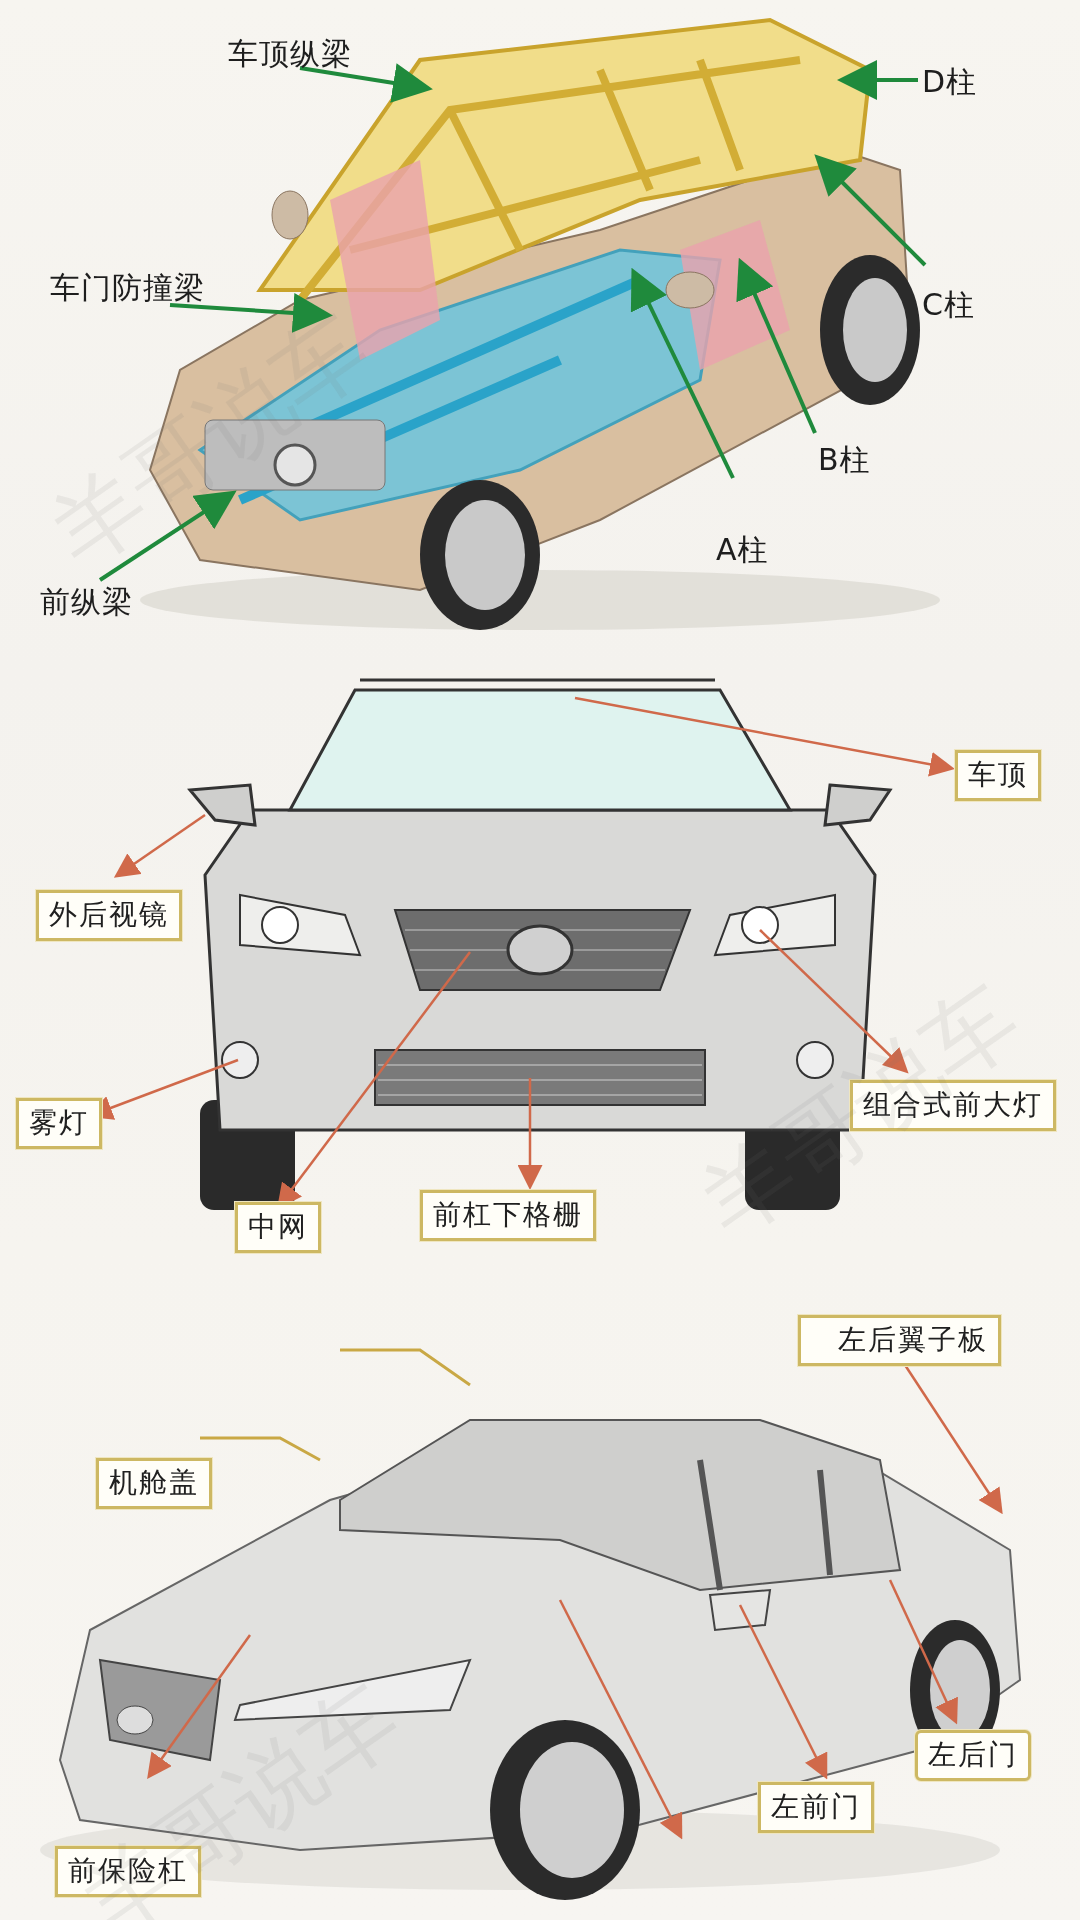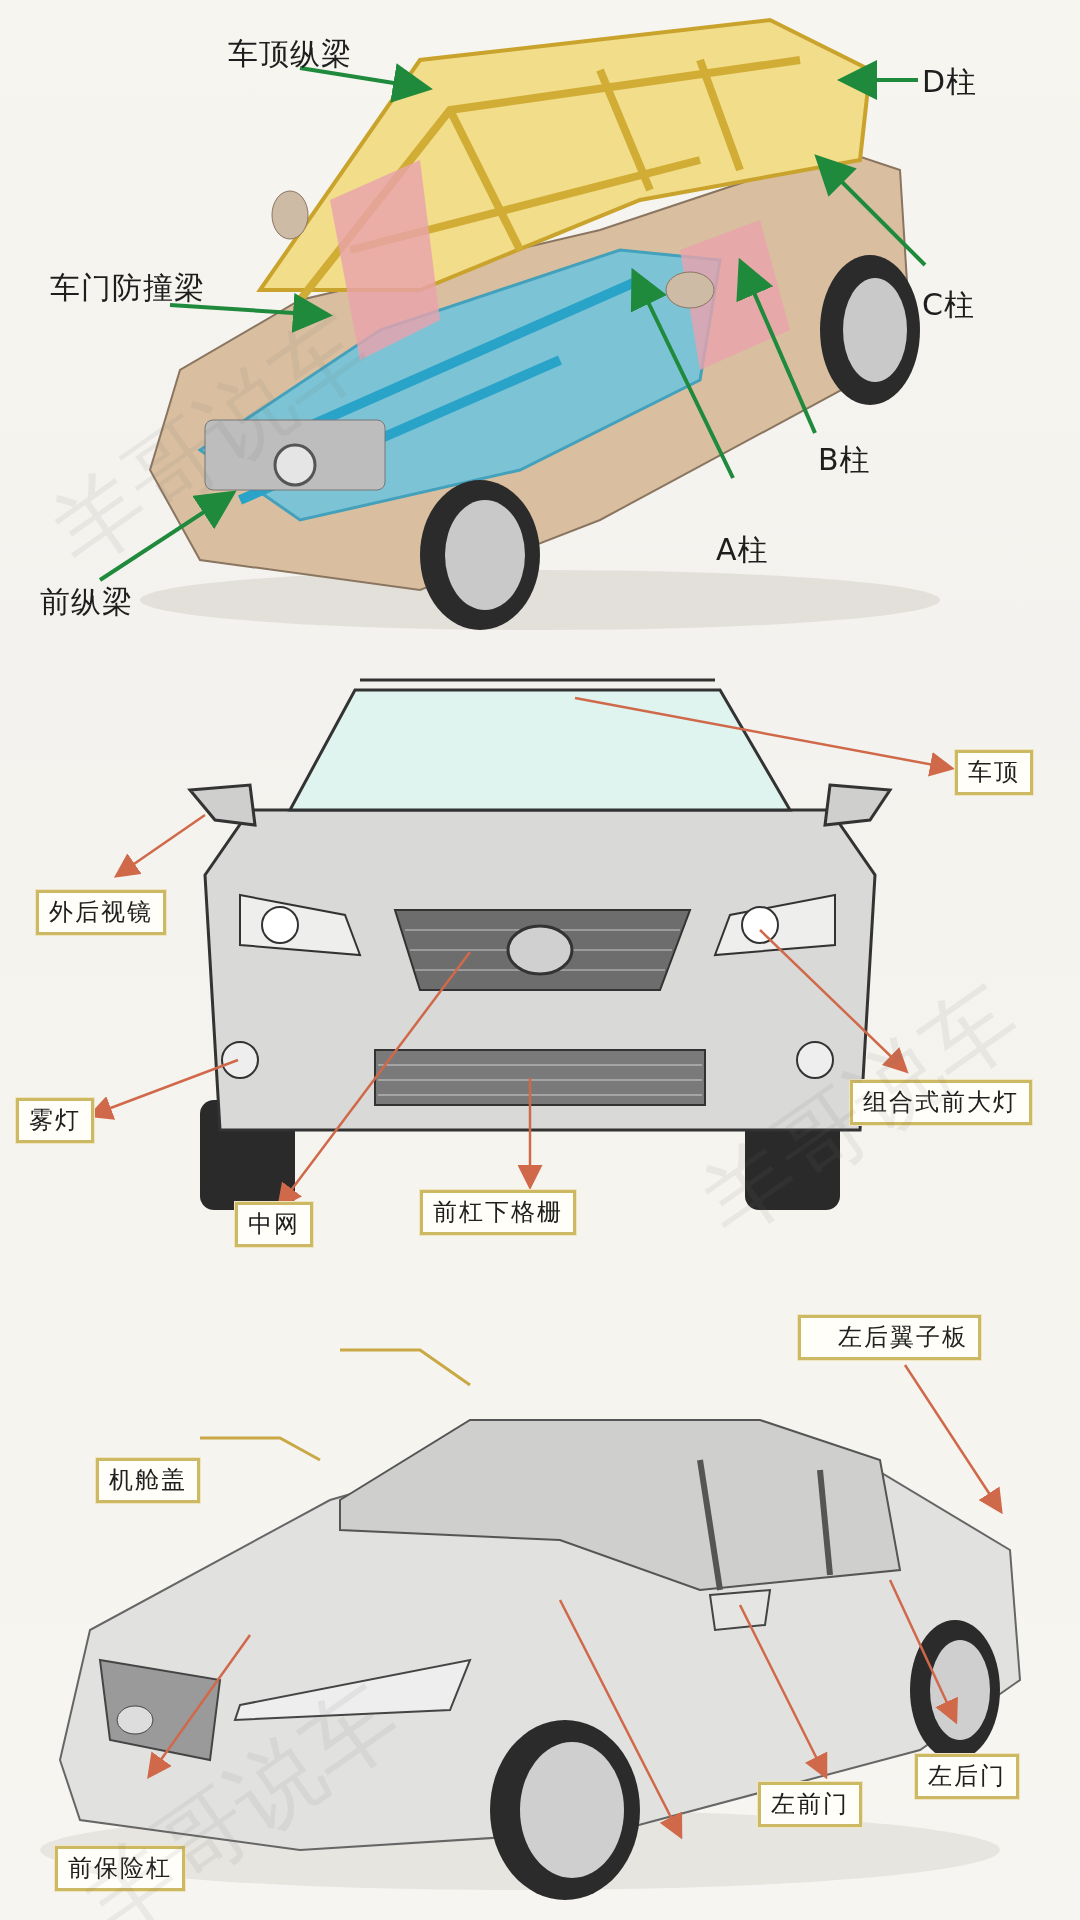--- a/index.html
+++ b/index.html
@@ -5,21 +5,21 @@
   html,body{margin:0;padding:0;}
   body{width:1080px;height:1920px;position:relative;overflow:hidden;
        background:linear-gradient(180deg,#f7f5f0 0%,#f4f2ee 35%,#f6f4ef 65%,#f7f5f1 100%);
        font-family:"DejaVu Sans","Liberation Sans",sans-serif;color:#1a1a1a;}
   .panel{position:absolute;left:0;width:1080px;}
   #panel-structure{top:0;height:650px;}
   #panel-front{top:660px;height:620px;}
   #panel-side{top:1290px;height:630px;}
   svg.art{position:absolute;left:0;top:0;}
   .plain-label{position:absolute;font-size:30px;font-weight:500;color:#1e1e1e;white-space:nowrap;letter-spacing:1px;}
-  .box-label{position:absolute;font-size:24px;color:#202020;white-space:nowrap;letter-spacing:2px;
+  .box-label{position:absolute;font-size:28px;color:#202020;white-space:nowrap;letter-spacing:2px;
              background:#fffef8;border:3px solid #cdb863;padding:3px 10px 4px 10px;
              box-shadow:0 0 0 1px #efe6c0;font-family:"DejaVu Serif","Liberation Serif",serif;}
   .watermark{position:absolute;font-size:90px;color:rgba(120,120,120,0.10);transform:rotate(-35deg);
              white-space:nowrap;pointer-events:none;}
 </style>
 </head>
 <body>
 
 <div class="panel" id="panel-structure">
   <svg class="art" width="1080" height="650" viewBox="0 0 1080 650">
@@ -161,18 +161,18 @@
     <line x1="250" y1="345" x2="150" y2="485" stroke="#d0694a" stroke-width="2.5" marker-end="url(#rArrowS)"></line>
     <line x1="560" y1="310" x2="680" y2="545" stroke="#d0694a" stroke-width="2.5" marker-end="url(#rArrowS)"></line>
     <line x1="740" y1="315" x2="825" y2="485" stroke="#d0694a" stroke-width="2.5" marker-end="url(#rArrowS)"></line>
     <line x1="890" y1="290" x2="955" y2="430" stroke="#d0694a" stroke-width="2.5" marker-end="url(#rArrowS)"></line>
   </svg>
 
   <span class="box-label" style="left:96px;top:168px;">机舱盖</span>
   <span class="box-label" style="left:798px;top:25px;padding-left:37px;">左后翼子板</span>
   <span class="box-label" style="left:55px;top:556px;">前保险杠</span>
   <span class="box-label" style="left:758px;top:492px;">左前门</span>
-  <span class="box-label" style="left:915px;top:464px;">左后门</span>
+  <span class="box-label" style="left:915px;top:440px;border-radius:6px;">左后门</span>
 </div>
 
 <span class="watermark" style="left:30px;top:380px;">羊哥说车</span>
 <span class="watermark" style="left:680px;top:1050px;">羊哥说车</span>
 <span class="watermark" style="left:60px;top:1750px;">羊哥说车</span>
 
 </body></html>

